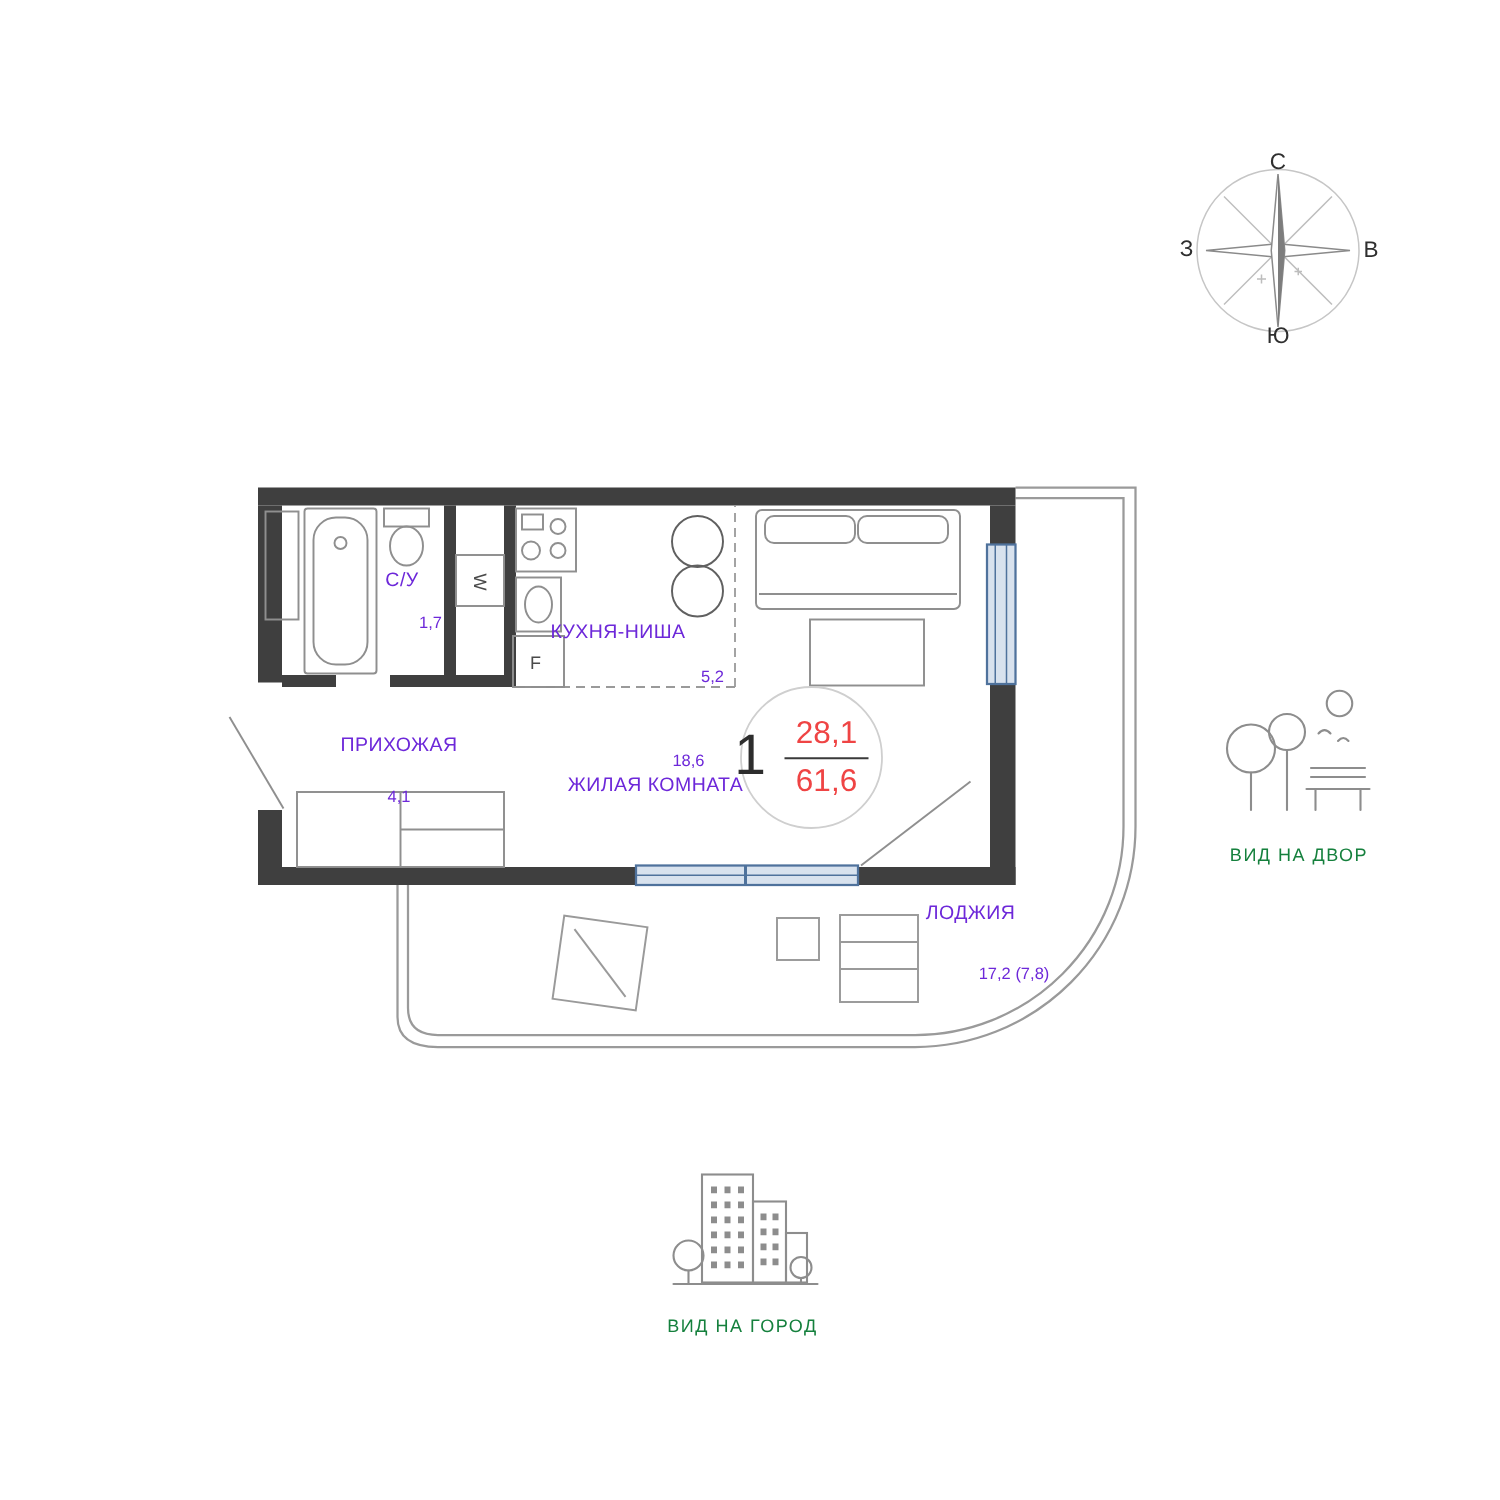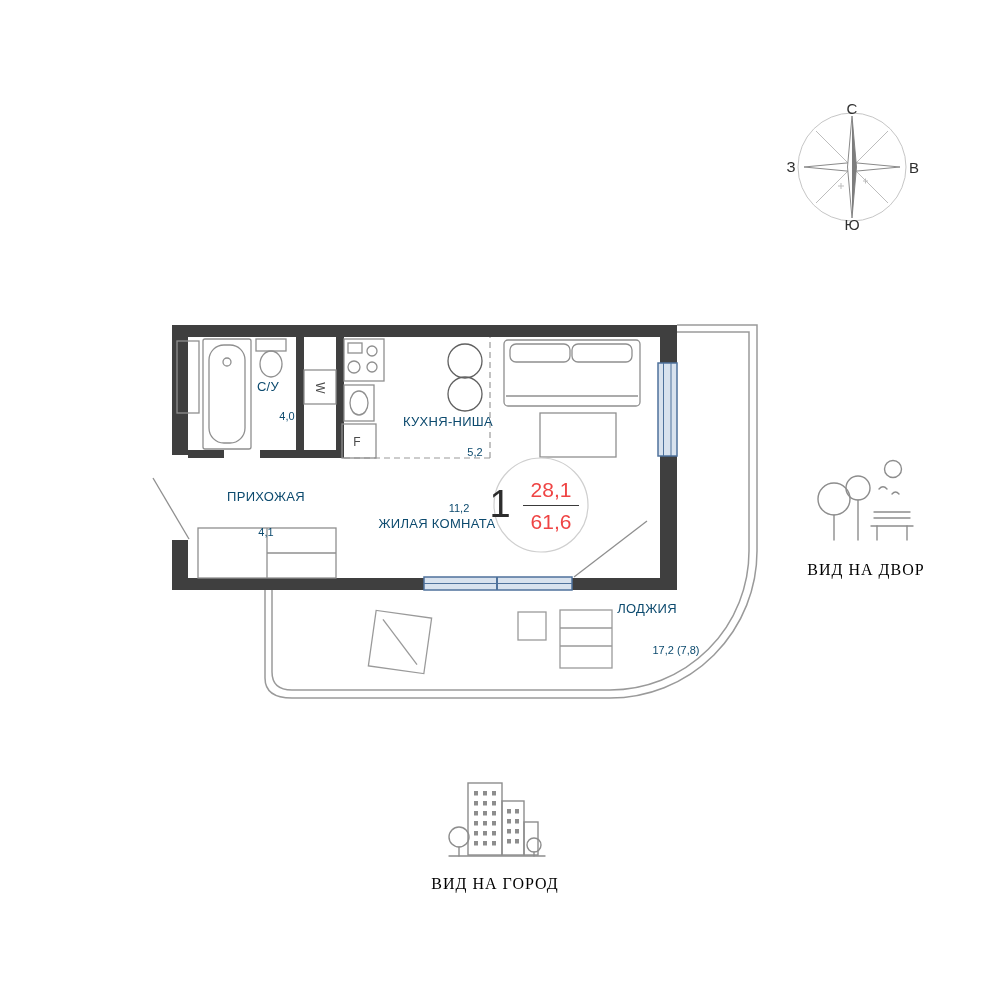--- a/index.html
+++ b/index.html
@@ -1,26 +1,26 @@
 <!DOCTYPE html>
 <html><head>
 <meta charset="utf-8">
 <style>
   html,body{margin:0;padding:0;background:#ffffff;}
   .canvas{position:relative;width:1000px;height:1000px;background:#ffffff;
           font-family:"Liberation Sans",sans-serif;color:#3a3a3a;overflow:hidden;}
   .canvas svg{position:absolute;left:0;top:0;}
-  .lbl{position:absolute;transform:translate(-50%,-50%);white-space:nowrap;line-height:1;color:#0c4a6e;}
+  .lbl{position:absolute;transform:translate(-50%,-50%);white-space:nowrap;line-height:1;color:#6d28d9;}
   .lbl.rot{transform:translate(-50%,-50%) rotate(90deg);}
   .room{font-size:13px;letter-spacing:.3px;}
   .area{font-size:11px;}
   .appl{font-size:12px;color:#4a4a4a;}
   .big-num{font-size:38px;color:#2d2d2d;}
   .sum{font-size:21px;color:#ef4444;}
-  .view-label{font-size:16px;letter-spacing:1px;color:#000000;font-family:Liberation Serif, serif;}
+  .view-label{font-size:12px;letter-spacing:1px;color:#15803d;}
   .compass-label{font-size:15px;color:#2f2f2f;}
 </style>
 </head>
 <body>
 
 <div class="canvas">
 
   <svg width="1000" height="1000" viewBox="0 0 1000 1000">
 
     <g fill="none">
@@ -160,32 +160,32 @@
       <line x1="449" y1="856" x2="545" y2="856"></line>
     </g>
   </svg>
 
   <div class="lbl compass-label" style="left:852px;top:108px">С</div>
   <div class="lbl compass-label" style="left:914px;top:167px">В</div>
   <div class="lbl compass-label" style="left:852px;top:224px">Ю</div>
   <div class="lbl compass-label" style="left:791px;top:166px">З</div>
 
   <div class="lbl room" style="left:268px;top:386px">С/У</div>
-  <div class="lbl area" style="left:287px;top:416px">4,0</div>
+  <div class="lbl area" style="left:287px;top:416px">1,7</div>
 
   <div class="lbl appl rot" style="left:320px;top:388px">W</div>
   <div class="lbl appl" style="left:357px;top:442px">F</div>
 
-  <div class="lbl room" style="left:448px;top:421px">КУХНЯ-НИША</div>
+  <div class="lbl room" style="left:412px;top:421px">КУХНЯ-НИША</div>
   <div class="lbl area" style="left:475px;top:452px">5,2</div>
 
   <div class="lbl room" style="left:266px;top:496px">ПРИХОЖАЯ</div>
   <div class="lbl area" style="left:266px;top:532px">4,1</div>
 
-  <div class="lbl area" style="left:459px;top:508px">11,2</div>
+  <div class="lbl area" style="left:459px;top:508px">18,6</div>
   <div class="lbl room" style="left:437px;top:523px">ЖИЛАЯ КОМНАТА</div>
 
   <div class="lbl big-num" style="left:500px;top:504px">1</div>
   <div class="lbl sum" style="left:551px;top:489px">28,1</div>
   <div class="lbl sum" style="left:551px;top:521px">61,6</div>
 
   <div class="lbl room" style="left:647px;top:608px">ЛОДЖИЯ</div>
   <div class="lbl area" style="left:676px;top:650px">17,2 (7,8)</div>
 
   <div class="lbl view-label" style="left:866px;top:570px">ВИД НА ДВОР</div>

